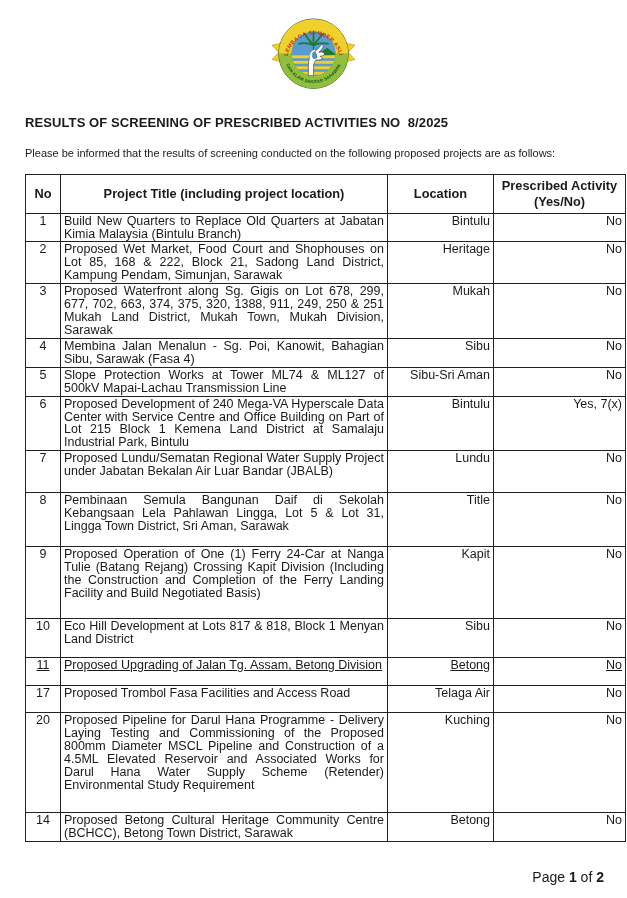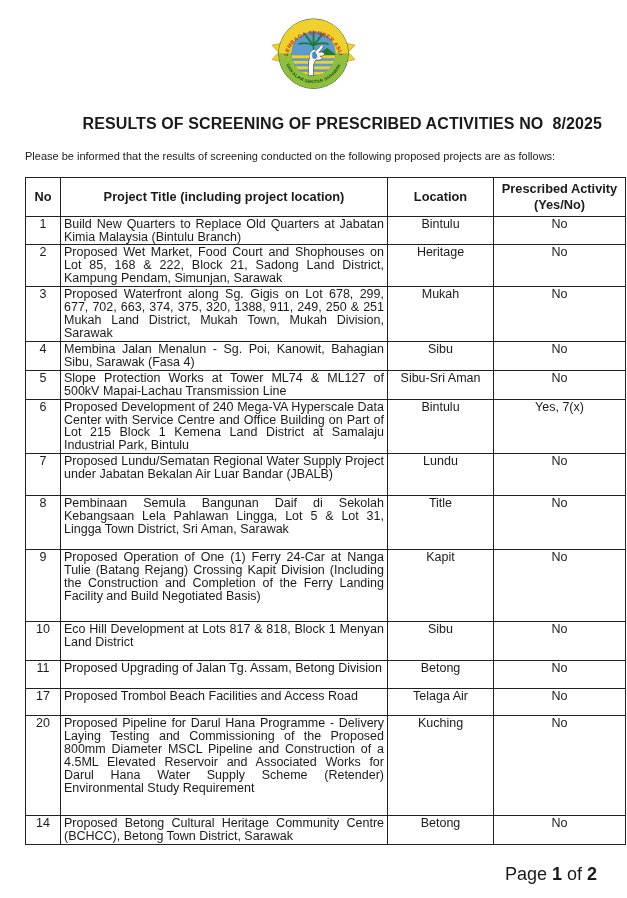--- a/index.html
+++ b/index.html
@@ -12,22 +12,22 @@
     color: #1a1a1a;
     overflow: hidden;
   }
   .logo-wrap {
     display: flex;
     justify-content: center;
     padding-top: 13px;
   }
   .doc-title {
     margin: 19px 25px 0 25px;
-    text-align: right;
-    font-size: 16px;
+    text-align: left;
+    font-size: 13px;
     font-weight: bold;
     white-space: pre;
     letter-spacing: 0.1px;
   }
   .intro {
     margin: 17px 24px 0 25px;
     font-size: 11px;
     line-height: 1.15;
   }
   table.results {
@@ -55,26 +55,26 @@
   .col-no  { width: 30px; }
   .col-title { width: 322px; margin-left: 24px; }
   .col-loc { width: 101px; }
   .col-pa  { width: 127px; }
   table.results td {
     padding: 1px 3px;
     line-height: 12.9px;
   }
   td.col-no { text-align: center; }
   td.col-title { text-align: justify; padding: 1px 5px 1px 6px; }
-  td.col-loc, td.col-pa { text-align: center; }
+  td.col-loc, td.col-pa { text-align: right; }
   .footer {
     position: absolute;
-    right: 30px;
+    right: 23px;
     bottom: 13px;
-    font-size: 18px;
+    font-size: 14px;
     white-space: pre;
   }
   .footer b { font-weight: bold; }
 </style>
 </head>
 <body>
 
 <div class="page">
 
   <div class="logo-wrap">
@@ -198,29 +198,29 @@
     <td class="col-title">Proposed Operation of One (1) Ferry 24-Car at Nanga Tulie (Batang Rejang) Crossing Kapit Division (Including the Construction and Completion of the Ferry Landing Facility and Build Negotiated Basis)</td>
     <td class="col-loc">Kapit</td>
     <td class="col-pa">No</td>
   </tr>
         <tr style="height: 39px;">
     <td class="col-no">10</td>
     <td class="col-title">Eco Hill Development at Lots 817 &amp; 818, Block 1 Menyan Land District</td>
     <td class="col-loc">Sibu</td>
     <td class="col-pa">No</td>
   </tr>
-        <tr style="height: 28px;">
+        <tr style="height: 28px; text-decoration: underline;">
     <td class="col-no">11</td>
     <td class="col-title">Proposed Upgrading of Jalan Tg. Assam, Betong Division</td>
     <td class="col-loc">Betong</td>
     <td class="col-pa">No</td>
   </tr>
         <tr style="height: 27px;">
     <td class="col-no">17</td>
-    <td class="col-title">Proposed Trombol Beach Facilities and Access Road</td>
+    <td class="col-title">Proposed Trombol Fasa Facilities and Access Road</td>
     <td class="col-loc">Telaga Air</td>
     <td class="col-pa">No</td>
   </tr>
         <tr style="height: 100px;">
     <td class="col-no">20</td>
     <td class="col-title">Proposed Pipeline for Darul Hana Programme - Delivery Laying Testing and Commissioning of the Proposed 800mm Diameter MSCL Pipeline and Construction of a 4.5ML Elevated Reservoir and Associated Works for Darul Hana Water Supply Scheme (Retender) Environmental Study Requirement</td>
     <td class="col-loc">Kuching</td>
     <td class="col-pa">No</td>
   </tr>
         <tr style="height: 28px;">

